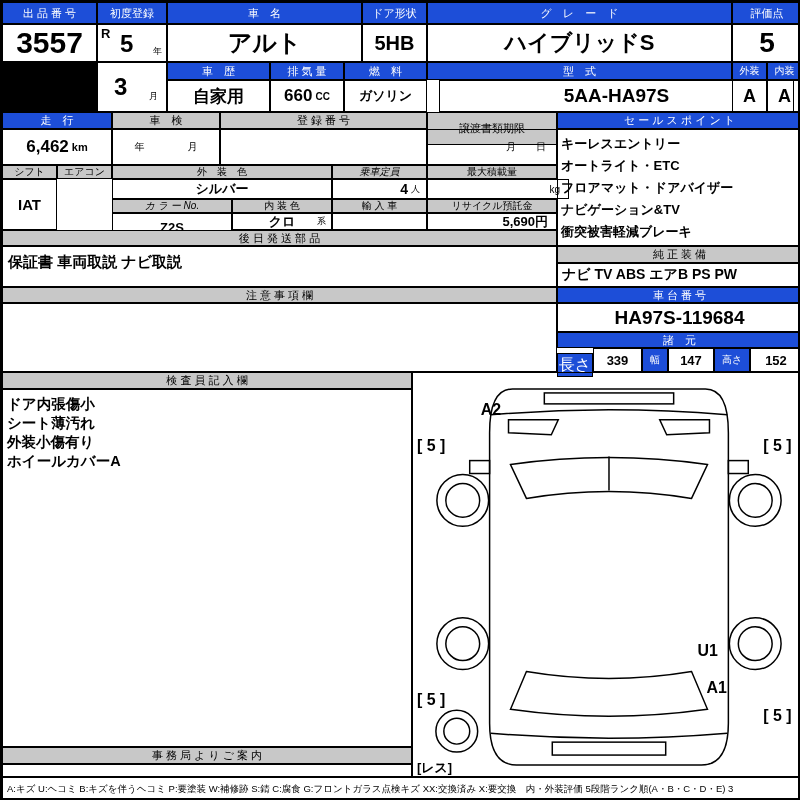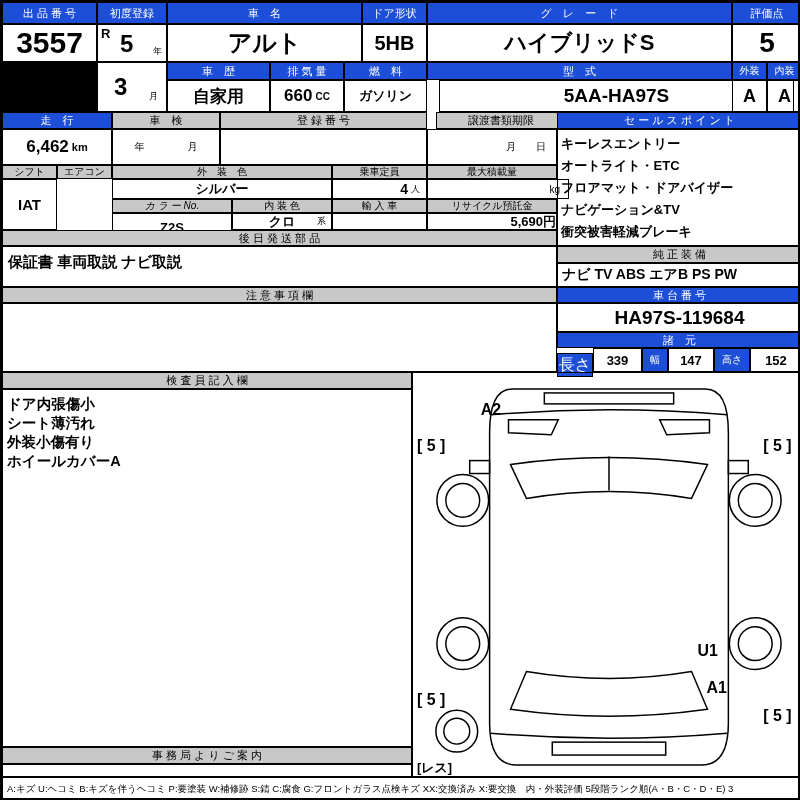--- a/index.html
+++ b/index.html
@@ -79,21 +79,21 @@
 
   <div class="c hg" style="left:110px;top:110px;width:108px;height:17px;">車　検</div>
   <div class="c" style="left:110px;top:127px;width:108px;height:36px;display:flex;align-items:center;justify-content:space-around;font-size:10px;">
     <span>年</span>
     <span>月</span>
   </div>
 
   <div class="c hg" style="left:218px;top:110px;width:207px;height:17px;">登 録 番 号</div>
   <div class="c" style="left:218px;top:127px;width:207px;height:36px;"></div>
 
-  <div class="c hg" style="left:434px;top:110px;width:130px;height:17px;">譲渡書類期限</div>
+  <div class="c hg" style="left:425px;top:110px;width:130px;height:33px;">譲渡書類期限</div>
   <div class="c" style="left:425px;top:127px;width:130px;height:36px;display:flex;align-items:center;justify-content:flex-end;gap:20px;padding-right:10px;font-size:10px;">
     <span>月</span>
     <span>日</span>
   </div>
 
   <div class="c hb" style="left:555px;top:110px;width:245px;height:17px;">セ ー ル ス ポ イ ン ト</div>
   <div class="c list" style="left:555px;top:127px;width:245px;height:117px;padding:3px 3px;font-weight:bold;font-size:13px;line-height:22px;">
     <div>キーレスエントリー</div>
     <div>オートライト・ETC</div>
     <div>フロアマット・ドアバイザー</div>
@@ -101,21 +101,21 @@
     <div>衝突被害軽減ブレーキ</div>
   </div>
 
   <div class="c hg" style="left:0;top:163px;width:55px;height:14px;font-size:10px;">シフト</div>
   <div class="c hg" style="left:55px;top:163px;width:55px;height:14px;font-size:10px;">エアコン</div>
   <div class="c v" style="left:0;top:177px;width:55px;height:51px;font-size:15px;">IAT</div>
 
   <div class="c hg" style="left:110px;top:163px;width:220px;height:14px;font-size:10px;">外　装　色</div>
   <div class="c v" style="left:110px;top:177px;width:220px;height:20px;font-size:13px;">シルバー</div>
 
-  <div class="c hg" style="left:330px;top:163px;width:95px;height:14px;font-size:10px;">乗車定員</div>
+  <div class="c hg" style="left:330px;top:163px;width:95px;height:14px;font-size:10px;font-style:italic;">乗車定員</div>
   <div class="c vr" style="left:330px;top:177px;width:95px;height:20px;padding-right:6px;font-size:14px;">
     <span>4</span>
     <span class="unit" style="font-size:9px;font-weight:normal;">人</span>
   </div>
 
   <div class="c hg" style="left:425px;top:163px;width:130px;height:14px;font-size:10px;">最大積載量</div>
   <div class="c vr" style="left:425px;top:177px;width:142px;height:20px;padding-right:8px;font-size:10px;font-weight:normal;">kg</div>
 
   <div class="c hg" style="left:110px;top:197px;width:120px;height:14px;font-size:10px;font-style:italic;">カ ラ ー No.</div>
   <div class="c v" style="left:110px;top:211px;width:120px;height:29px;font-size:13px;">Z2S</div>
@@ -123,21 +123,21 @@
   <div class="c hg" style="left:230px;top:197px;width:100px;height:14px;font-size:10px;">内 装 色</div>
   <div class="c v" style="left:230px;top:211px;width:100px;height:17px;font-size:13px;">
     <span>クロ</span>
     <span style="position:absolute;right:5px;font-size:9px;font-weight:normal;">系</span>
   </div>
 
   <div class="c hg" style="left:330px;top:197px;width:95px;height:14px;font-size:10px;">輸 入 車</div>
   <div class="c" style="left:330px;top:211px;width:95px;height:17px;"></div>
 
   <div class="c hg" style="left:425px;top:197px;width:130px;height:14px;font-size:10px;">リサイクル預託金</div>
-  <div class="c vr" style="left:425px;top:211px;width:130px;height:17px;padding-right:0;font-size:13px;">5,690円</div>
+  <div class="c vr" style="left:425px;top:211px;width:130px;height:17px;padding-right:8px;font-size:13px;">5,690円</div>
 
   <div class="c hg" style="left:0;top:228px;width:555px;height:16px;">後 日 発 送 部 品</div>
   <div class="c vl" style="left:0;top:244px;width:555px;height:41px;padding-left:5px;font-size:15px;align-items:flex-start;padding-top:6px;">保証書 車両取説 ナビ取説</div>
 
   <div class="c hg" style="left:555px;top:244px;width:245px;height:17px;">純 正 装 備</div>
   <div class="c vl" style="left:555px;top:261px;width:245px;height:24px;padding-left:4px;font-size:14px;">ナビ TV ABS エアB PS PW</div>
 
   <div class="c hg" style="left:0;top:285px;width:555px;height:16px;">注 意 事 項 欄</div>
   <div class="c" style="left:0;top:301px;width:555px;height:69px;"></div>
 

